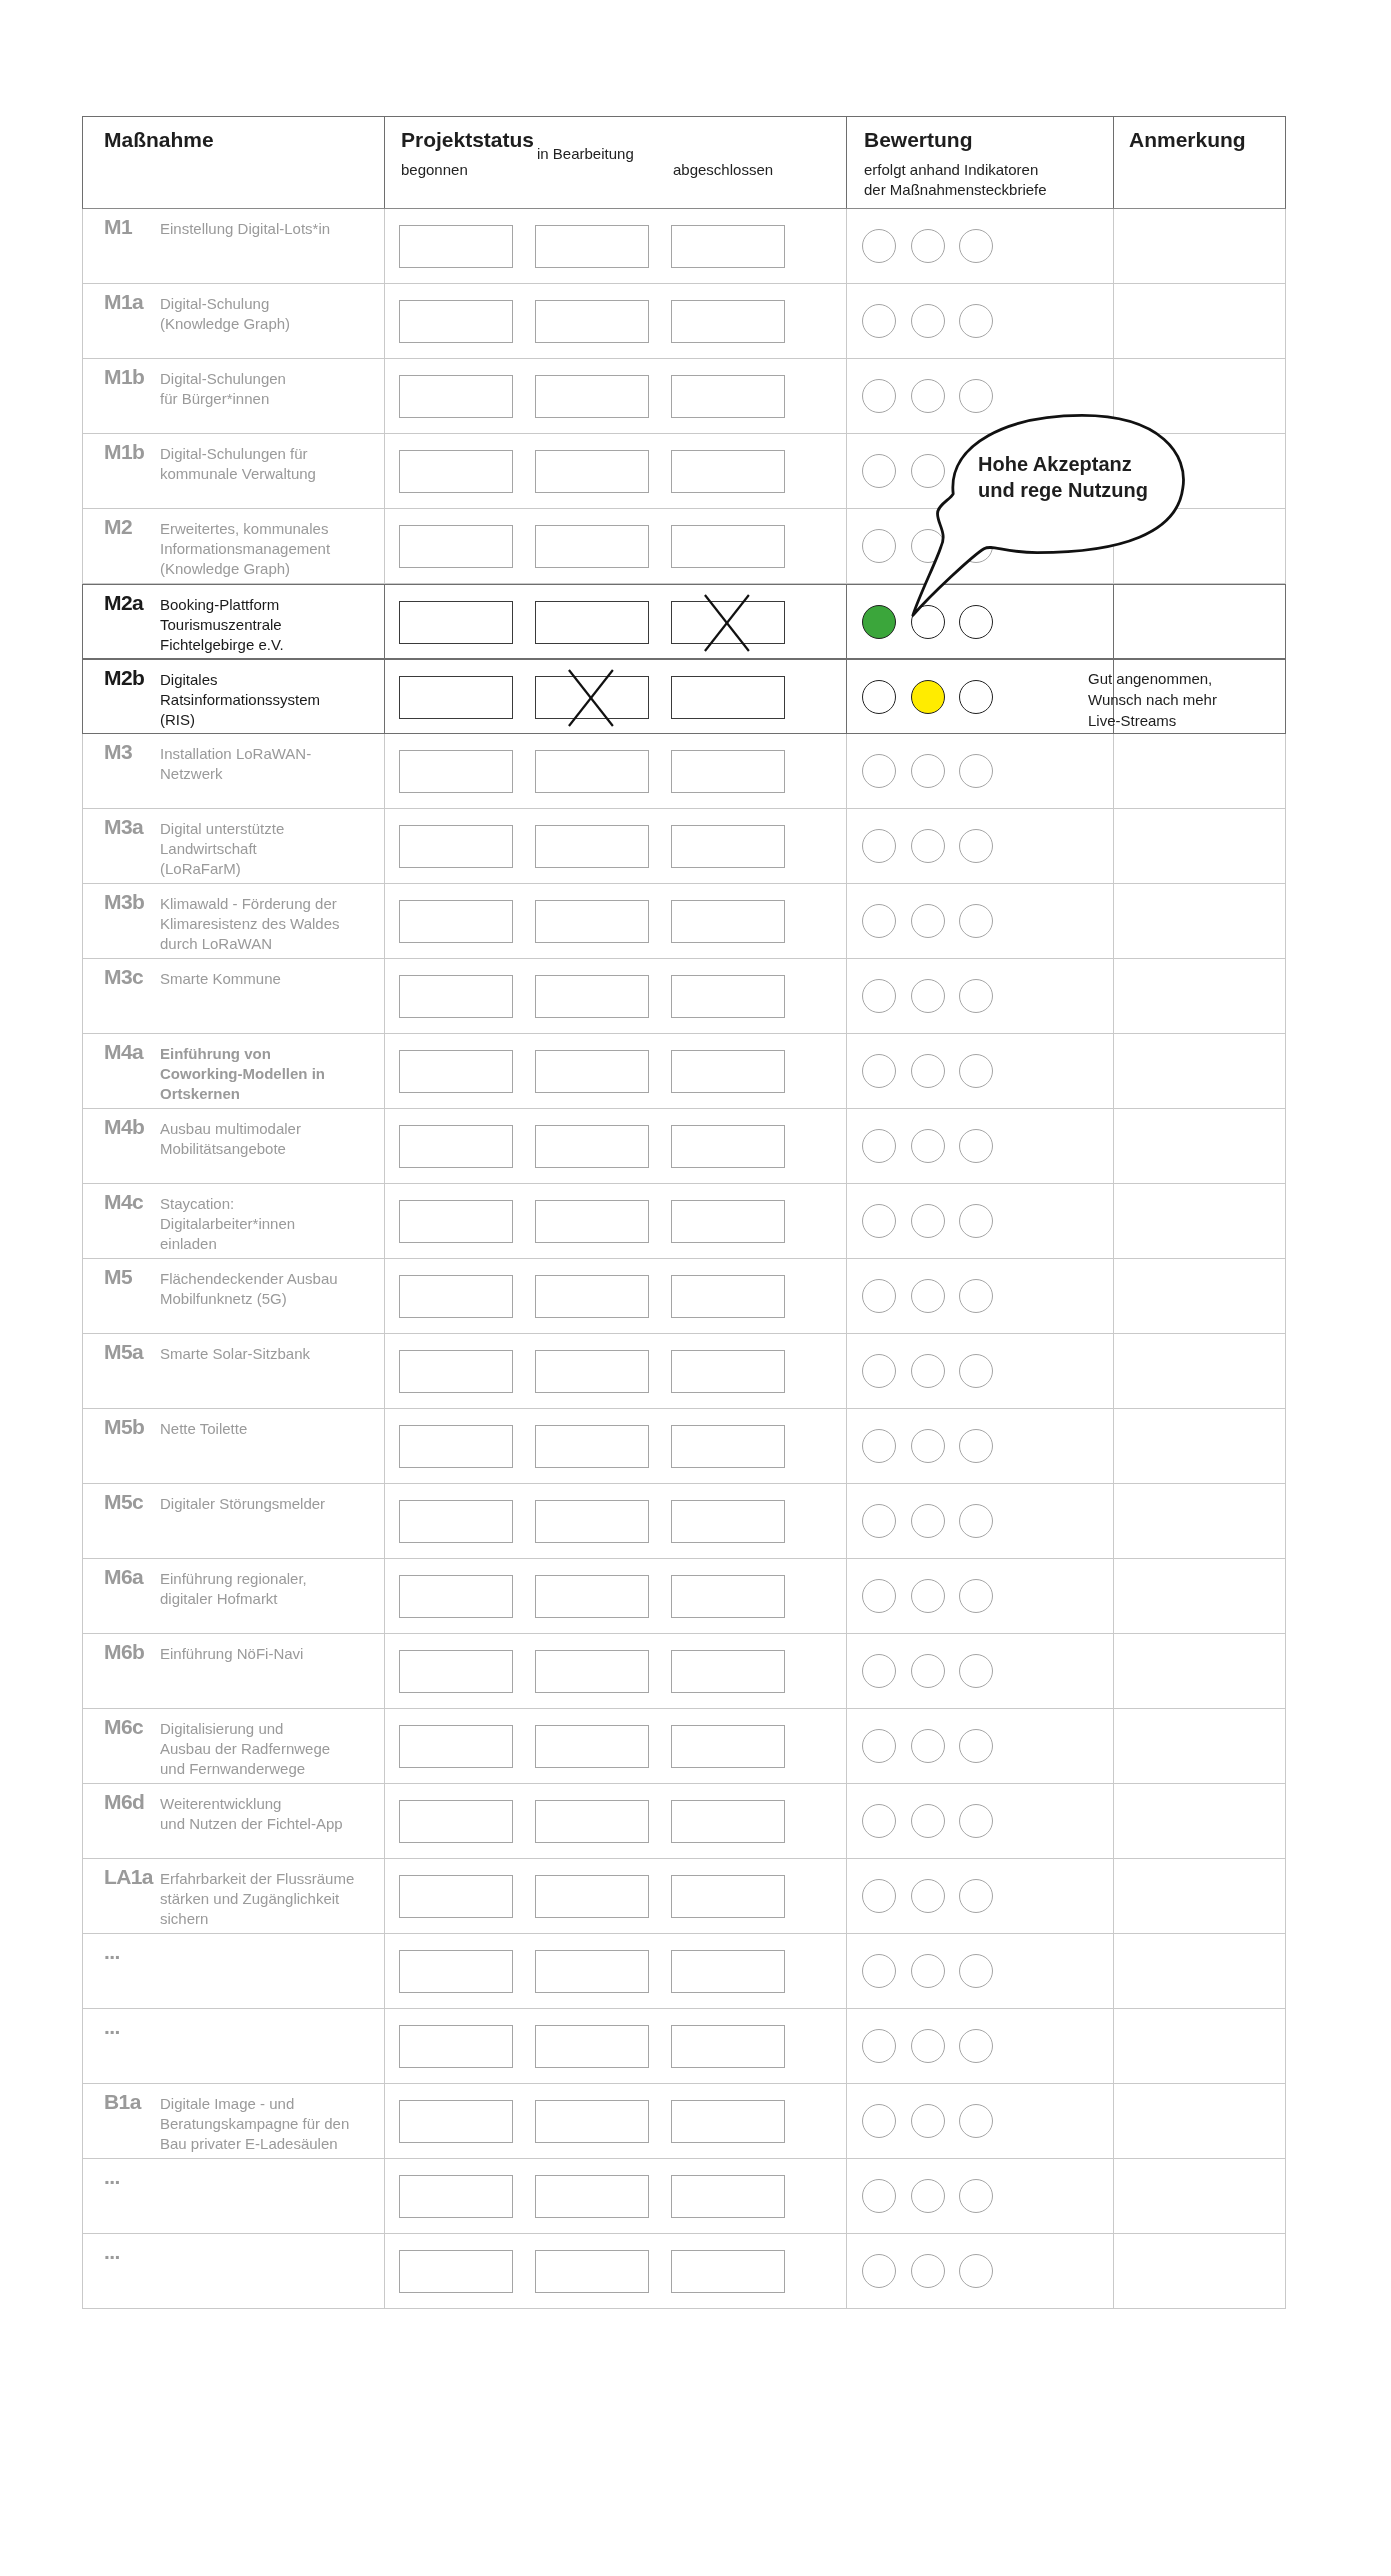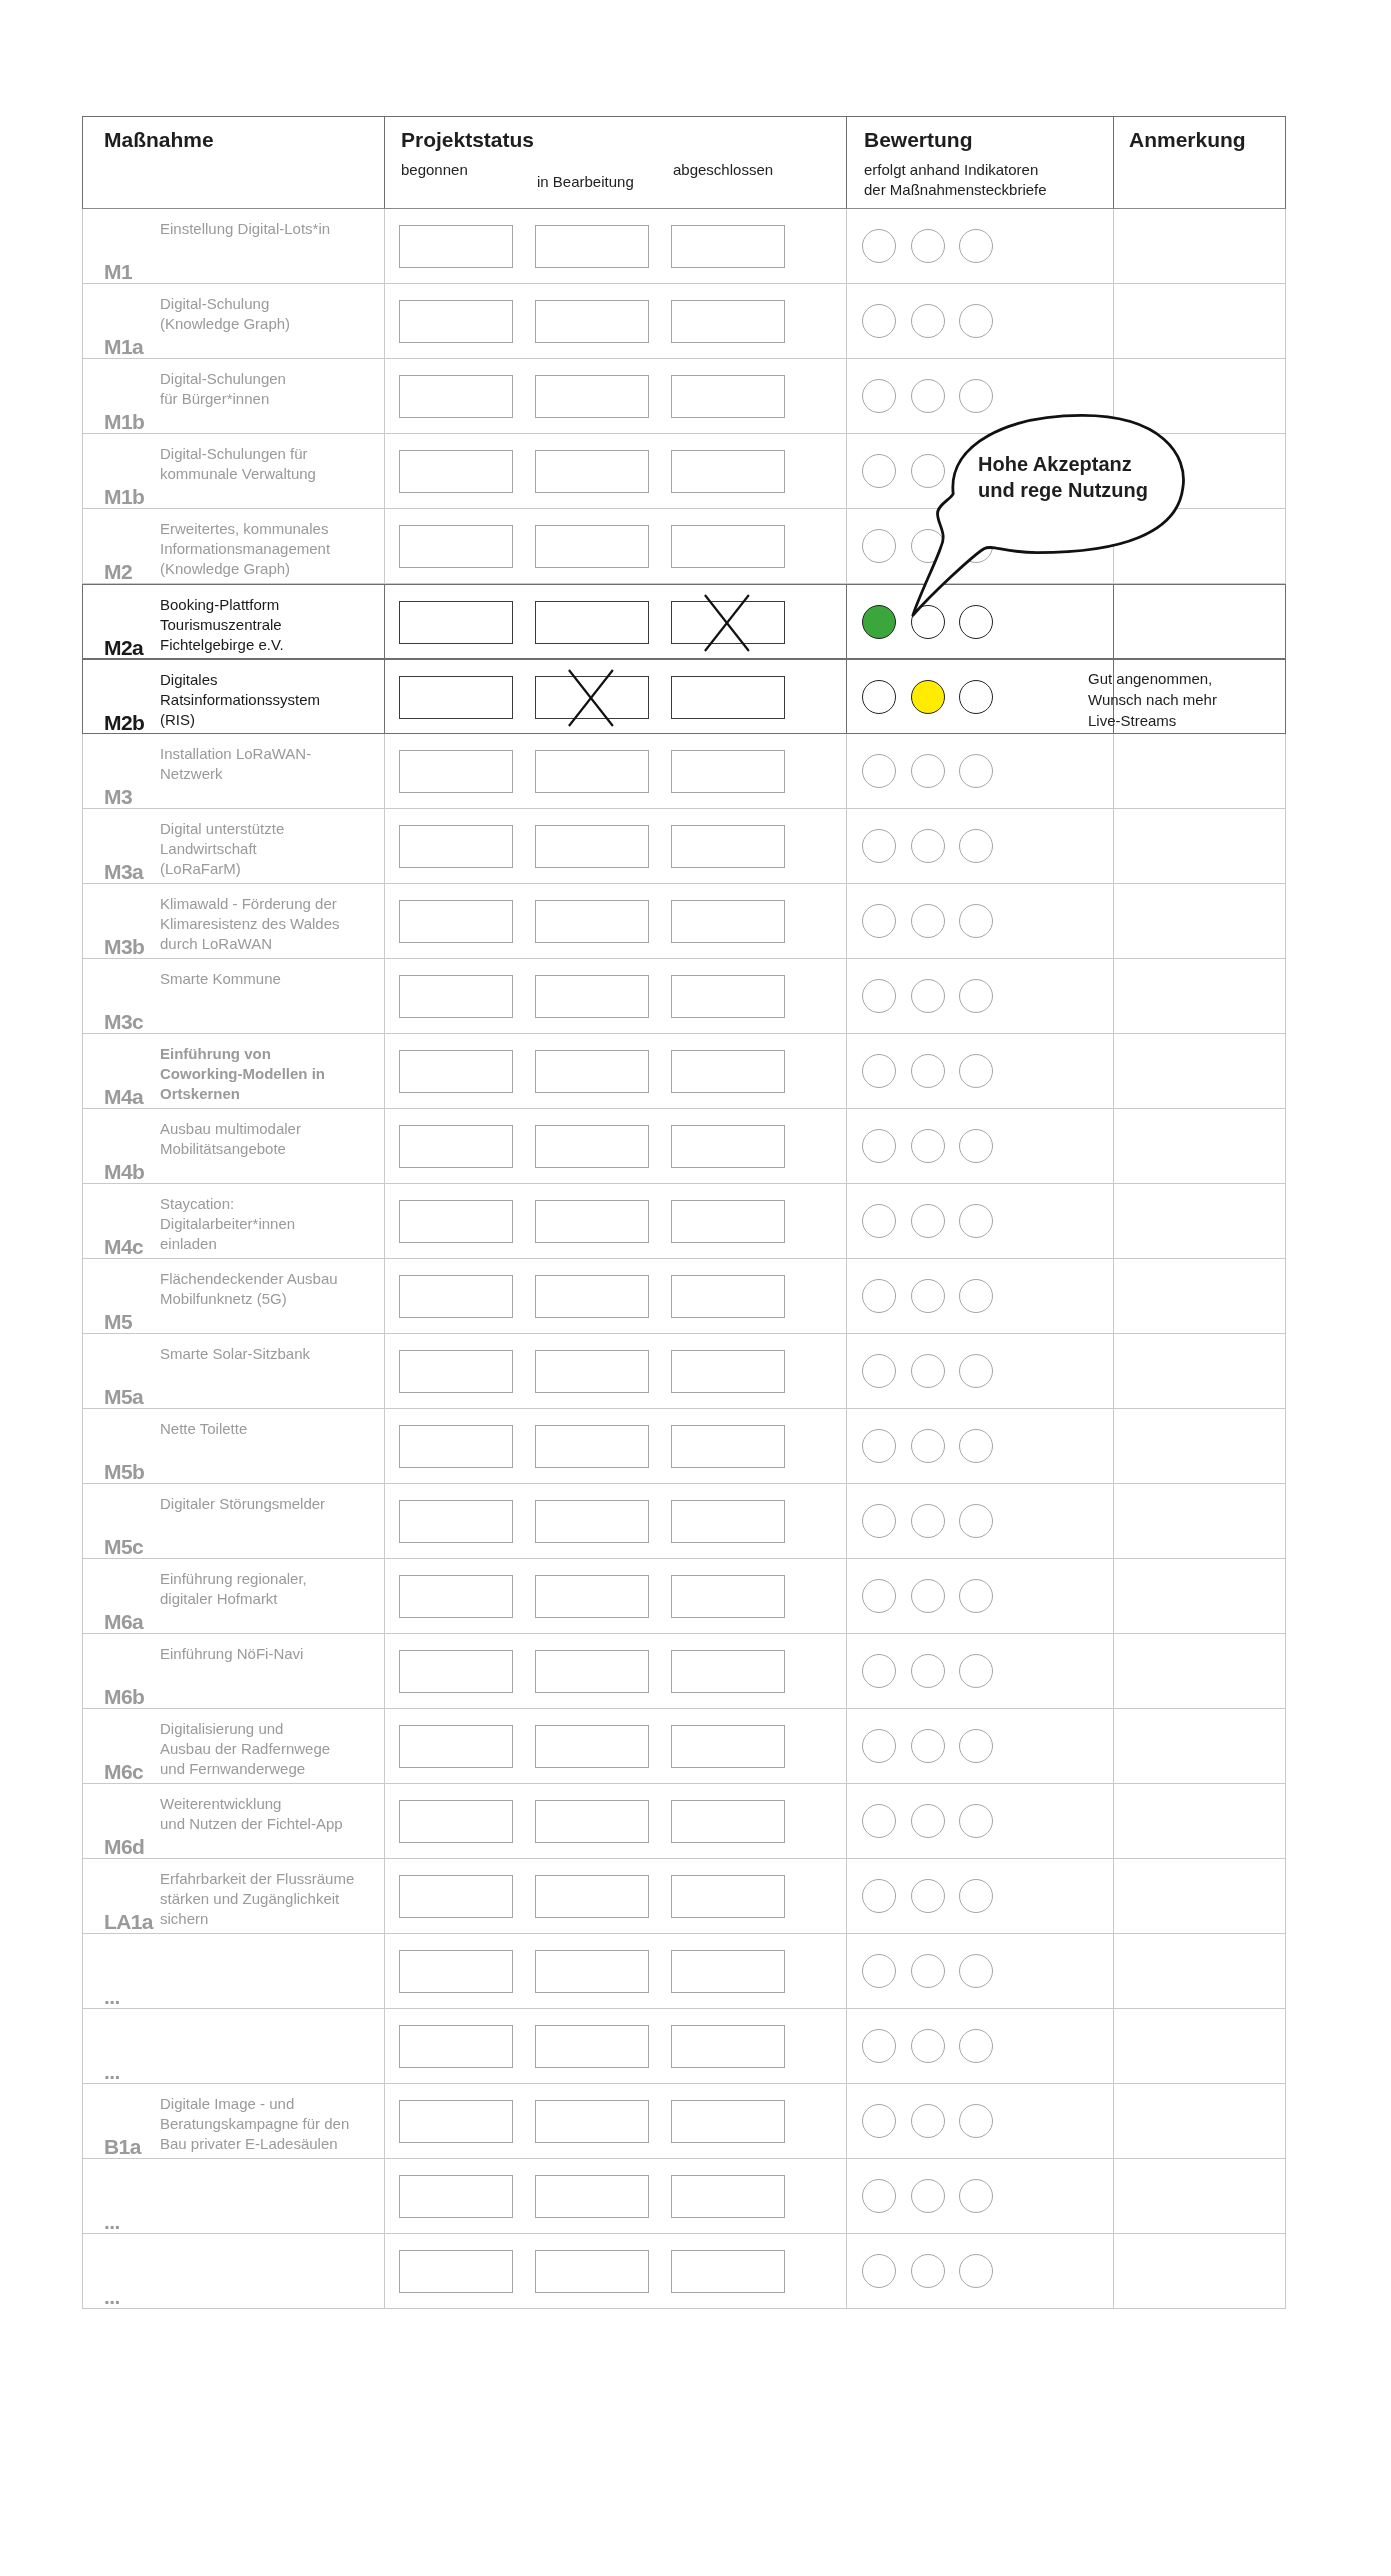--- a/index.html
+++ b/index.html
@@ -7,21 +7,21 @@
          font-family: "Liberation Sans", "DejaVu Sans", sans-serif; }
   #table { position: absolute; left: 82px; top: 116px; width: 1204px; }
   .hdr { position: relative; height: 93px; border: 1.1px solid #6e6e6e; border-bottom: 1.1px solid #8a8a8a; box-sizing: border-box; }
   .vline { position: absolute; top: 0; bottom: 0; width: 0; border-left: 1.1px solid #c9c9c9; }
   .hdr .vline { border-left-color: #6e6e6e; }
   .h-title { position: absolute; top: 11.2px; font-size: 21px; font-weight: bold; color: #1e1e1e; }
   .h-sub { position: absolute; font-size: 15px; color: #222; line-height: 20px; }
   .row { position: relative; height: 75px; border-left: 1.1px solid #c9c9c9; border-right: 1.1px solid #c9c9c9; border-bottom: 1.1px solid #c9c9c9; box-sizing: border-box; }
   .row.active { border: 1.1px solid #6e6e6e; margin-top: -1.1px; z-index: 2; }
   .row.active .vline { border-left-color: #6e6e6e; }
-  .code { position: absolute; left: 21px; top: 5.6px; font-size: 21px; font-weight: bold; color: #9a9a9a; letter-spacing: -0.6px; margin-top: 45px; }
+  .code { position: absolute; left: 21px; top: 5.6px; font-size: 21px; font-weight: bold; color: #9a9a9a; letter-spacing: -0.6px; }
   .desc { position: absolute; left: 77px; top: 10px; font-size: 15px; line-height: 20px; color: #9a9a9a; width: 224px; }
   .row.active .code { color: #1a1a1a; }
   .row.active .desc { color: #1a1a1a; }
   .box { position: absolute; top: 15.7px; width: 114px; height: 43px; border: 1.1px solid #a5a5a5; box-sizing: border-box; background: #fff; }
   .row.active .box { border-color: #3a3a3a; }
   .box svg { position: absolute; left: 0; top: -6.7px; width: 100%; height: 56px; overflow: visible; }
   .dot { position: absolute; top: 20px; width: 34px; height: 34px; border-radius: 50%; border: 1.1px solid #a5a5a5; box-sizing: border-box; background: #fff; }
   .row.active .dot { border-color: #222; }
   .note { position: absolute; left: 1005px; top: 7.9px; font-size: 15px; line-height: 21px; color: #1e1e1e; width: 168px; }
   #bubble { position: absolute; left: 897px; top: 393px; width: 314px; height: 224px; z-index: 10; }
@@ -31,21 +31,21 @@
 <body>
 
 <div id="table">
   <div class="hdr">
     <div class="vline" style="left:301px"></div>
     <div class="vline" style="left:763px"></div>
     <div class="vline" style="left:1030px"></div>
     <div class="h-title" style="left:21px">Maßnahme</div>
     <div class="h-title" style="left:318px">Projektstatus</div>
     <div class="h-sub" style="left:318px;top:43px">begonnen</div>
-    <div class="h-sub" style="left:454px;top:55px">in Bearbeitung</div>
+    <div class="h-sub" style="left:454px;top:27px">in Bearbeitung</div>
     <div class="h-sub" style="left:590px;top:43px">abgeschlossen</div>
     <div class="h-title" style="left:781px">Bewertung</div>
     <div class="h-sub" style="left:781px;top:43px">erfolgt anhand Indikatoren</div>
     <div class="h-sub" style="left:781px;top:63px">der Maßnahmensteckbriefe</div>
     <div class="h-title" style="left:1046px">Anmerkung</div>
   </div>
   <div id="rows">
       <div class="row">
         <div class="vline" style="left: 301px;"></div>
         <div class="vline" style="left: 763px;"></div>

